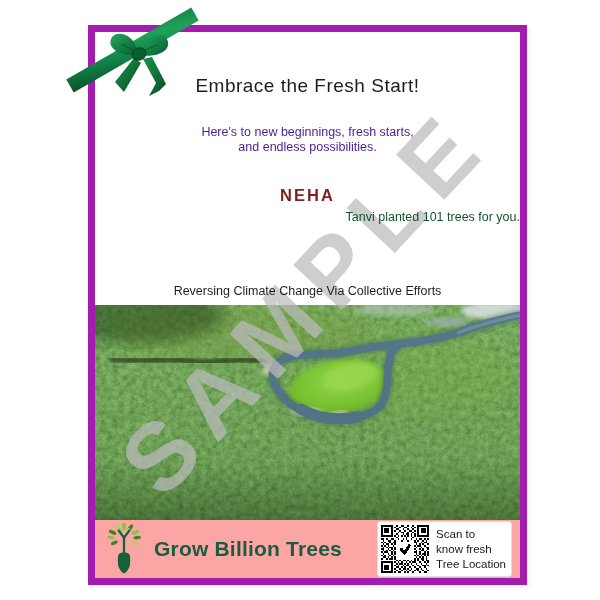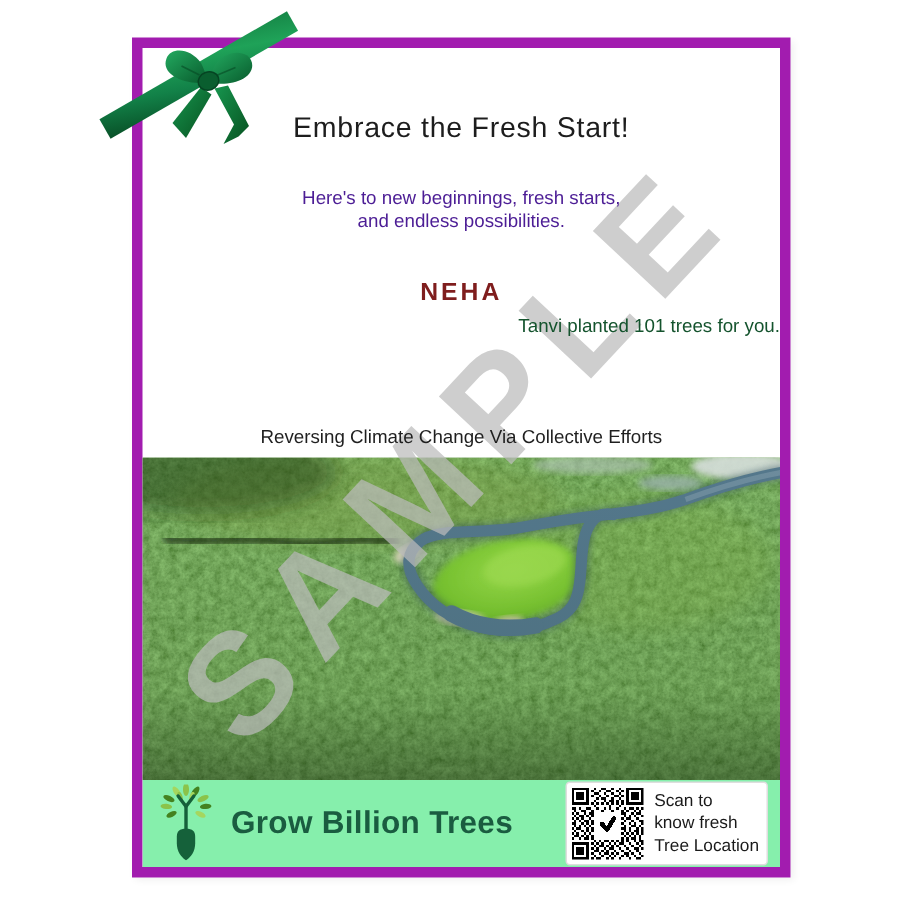--- a/index.html
+++ b/index.html
@@ -16,21 +16,21 @@
   .message{position:absolute;left:0;top:178px;width:100%;text-align:right;z-index:3;
            font-size:12.5px;color:#14532d;}
   .tagline{position:absolute;left:0;top:252px;width:100%;text-align:center;z-index:3;
            font-size:12.5px;color:#1f1f1f;}
   .photo{position:absolute;left:0;top:273px;width:425px;height:215px;z-index:1;overflow:hidden;}
   .photo svg{display:block;width:425px;height:215px;}
   .watermark{position:absolute;left:209px;top:270px;z-index:2;width:600px;text-align:center;
              transform:translate(-50%,-50%) rotate(-47deg);
              font-size:96px;font-weight:bold;letter-spacing:14px;
              color:rgba(187,187,187,0.72);pointer-events:none;}
-  .footer{position:absolute;left:0;right:0;top:488px;height:58px;z-index:4;background:#86efac;
+  .footer{position:absolute;left:0;right:0;top:488px;height:58px;z-index:4;background:#fca5a5;
           display:flex;justify-content:space-between;align-items:center;padding:0 8px;box-sizing:border-box;}
   .brand{display:flex;align-items:center;gap:9px;}
   .brand-name{font-size:21px;font-weight:bold;color:#1a5c40;letter-spacing:.2px;}
   .qr-box{display:flex;align-items:center;gap:7px;border:1px solid #dedede;border-radius:3px;
           background:#fff;padding:3px 5px 3px 3px;}
   .qr-caption{font-size:11.5px;line-height:15px;color:#1a1a1a;white-space:pre-line;}
   .bow{position:absolute;left:40px;top:0;z-index:10;}
 </style>
 </head>
 <body>

